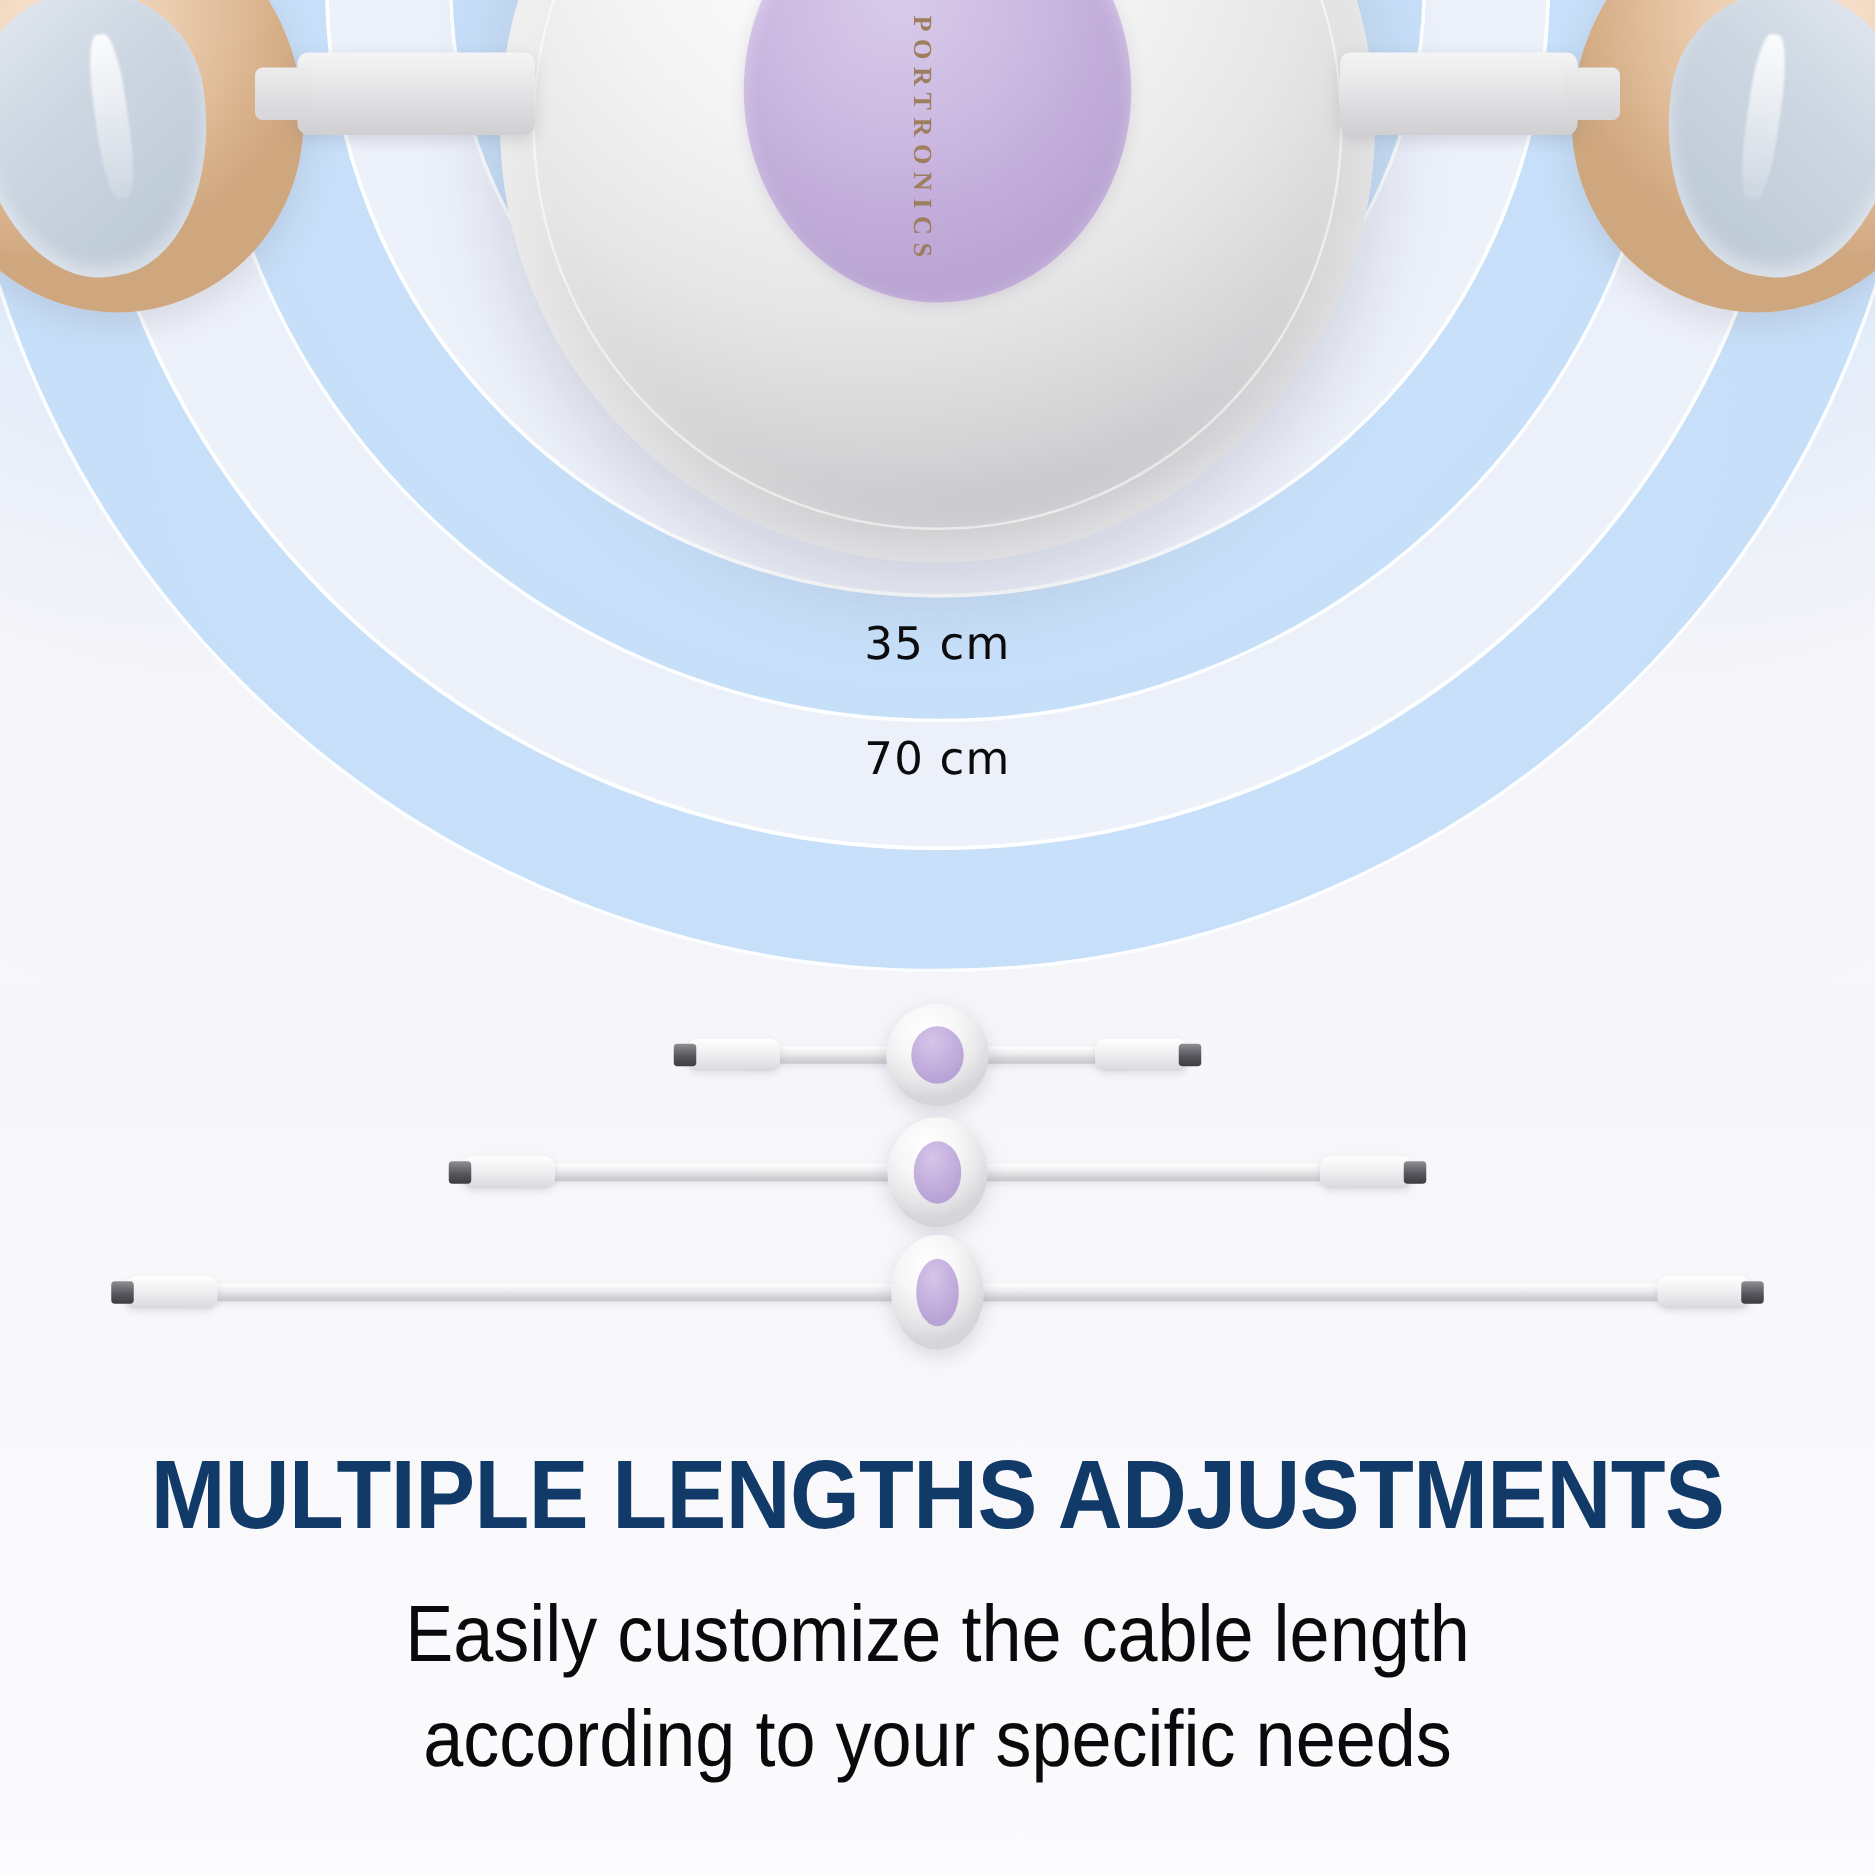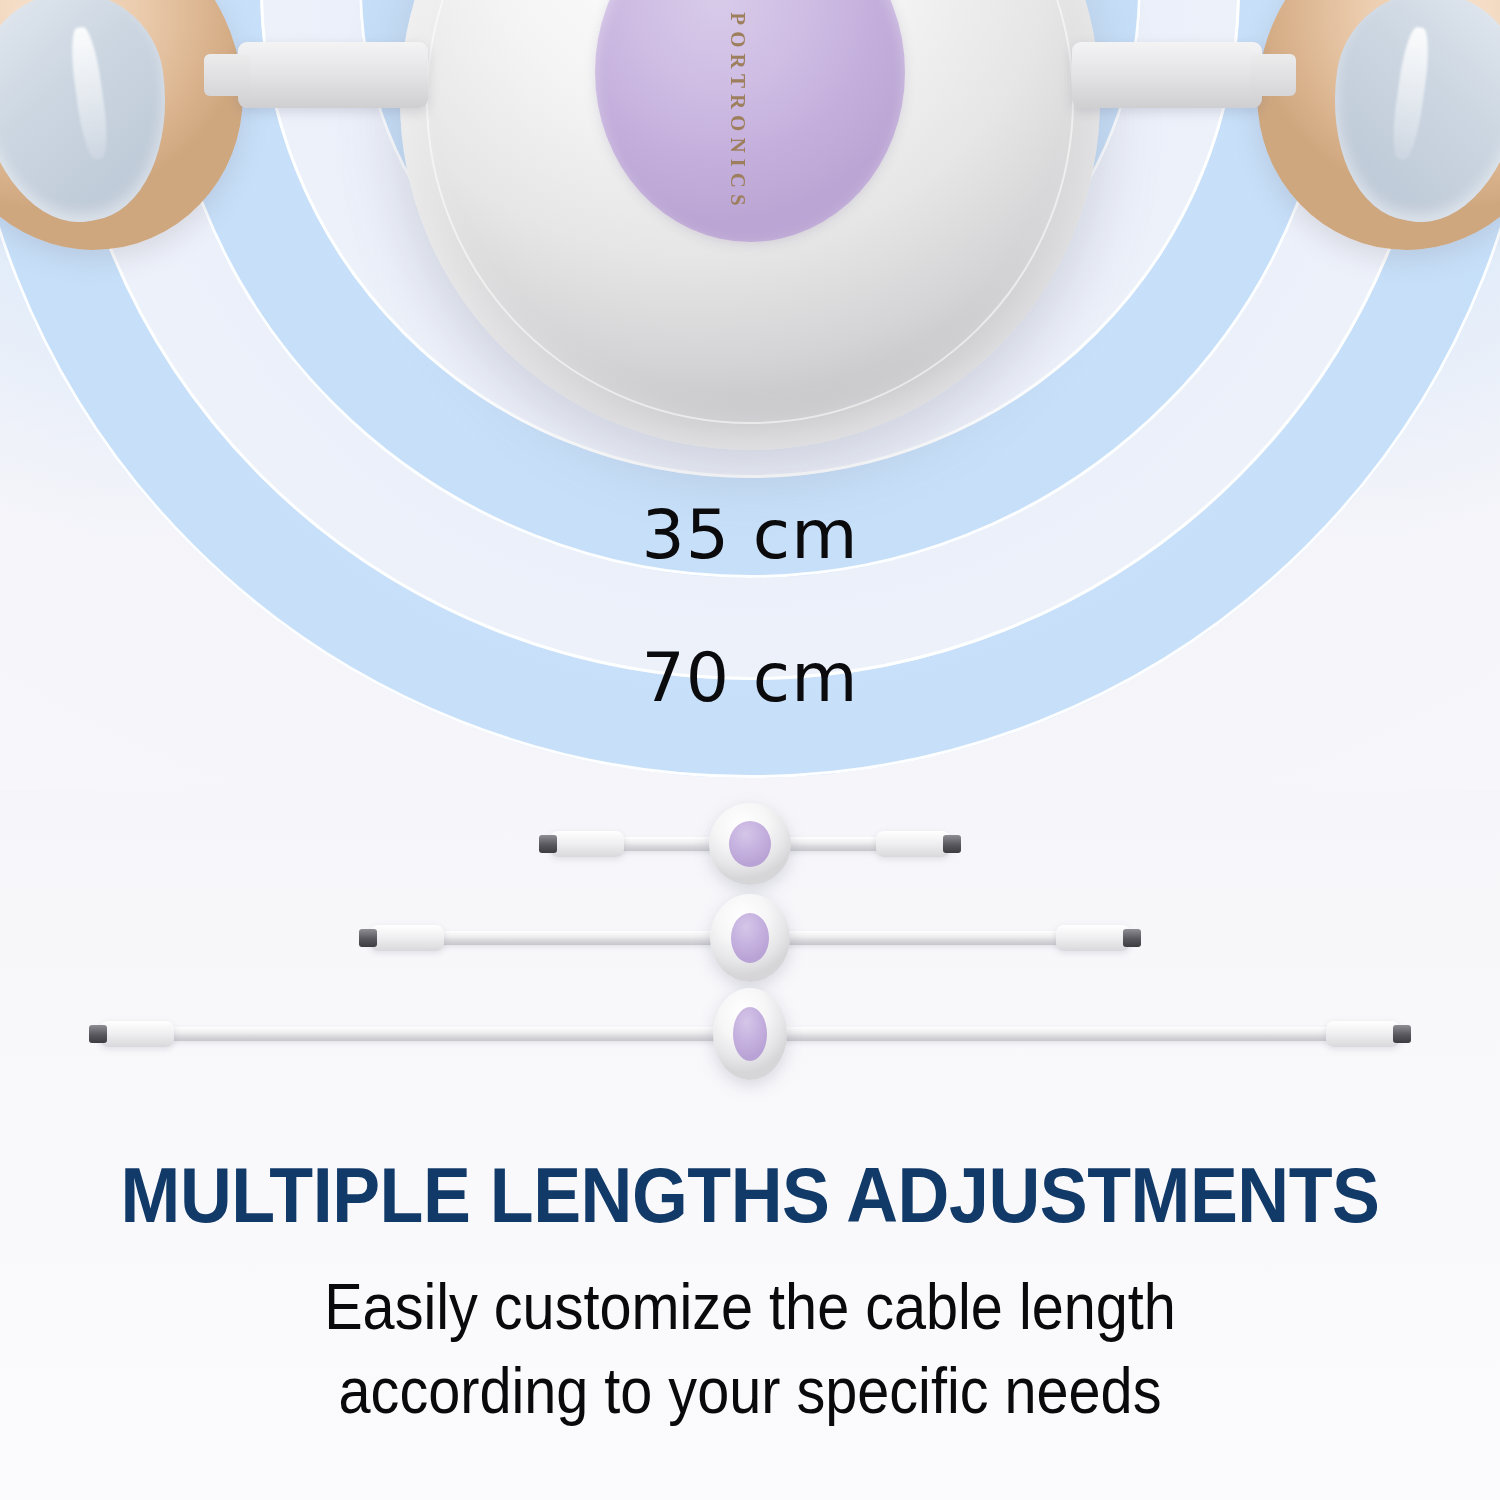--- a/index.html
+++ b/index.html
@@ -65,26 +65,26 @@
   }
 
   
   .dist-label {
     position: absolute;
     left: 0;
     width: 1500px;
     text-align: center;
     color: #0b0b0d;
     font-family: "DejaVu Sans", sans-serif;
-    font-size: 68px;
+    font-size: 36px;
     font-weight: 400;
     letter-spacing: 1px;
   }
   #label-35  { top: 495px; }
-  #label-70  { top: 638px; }
+  #label-70  { top: 587px; }
   #label-100 { top: 713px; }
 
   
   .hand {
     position: absolute;
     top: -70px;
     width: 330px;
     height: 330px;
   }
   .hand .finger {

